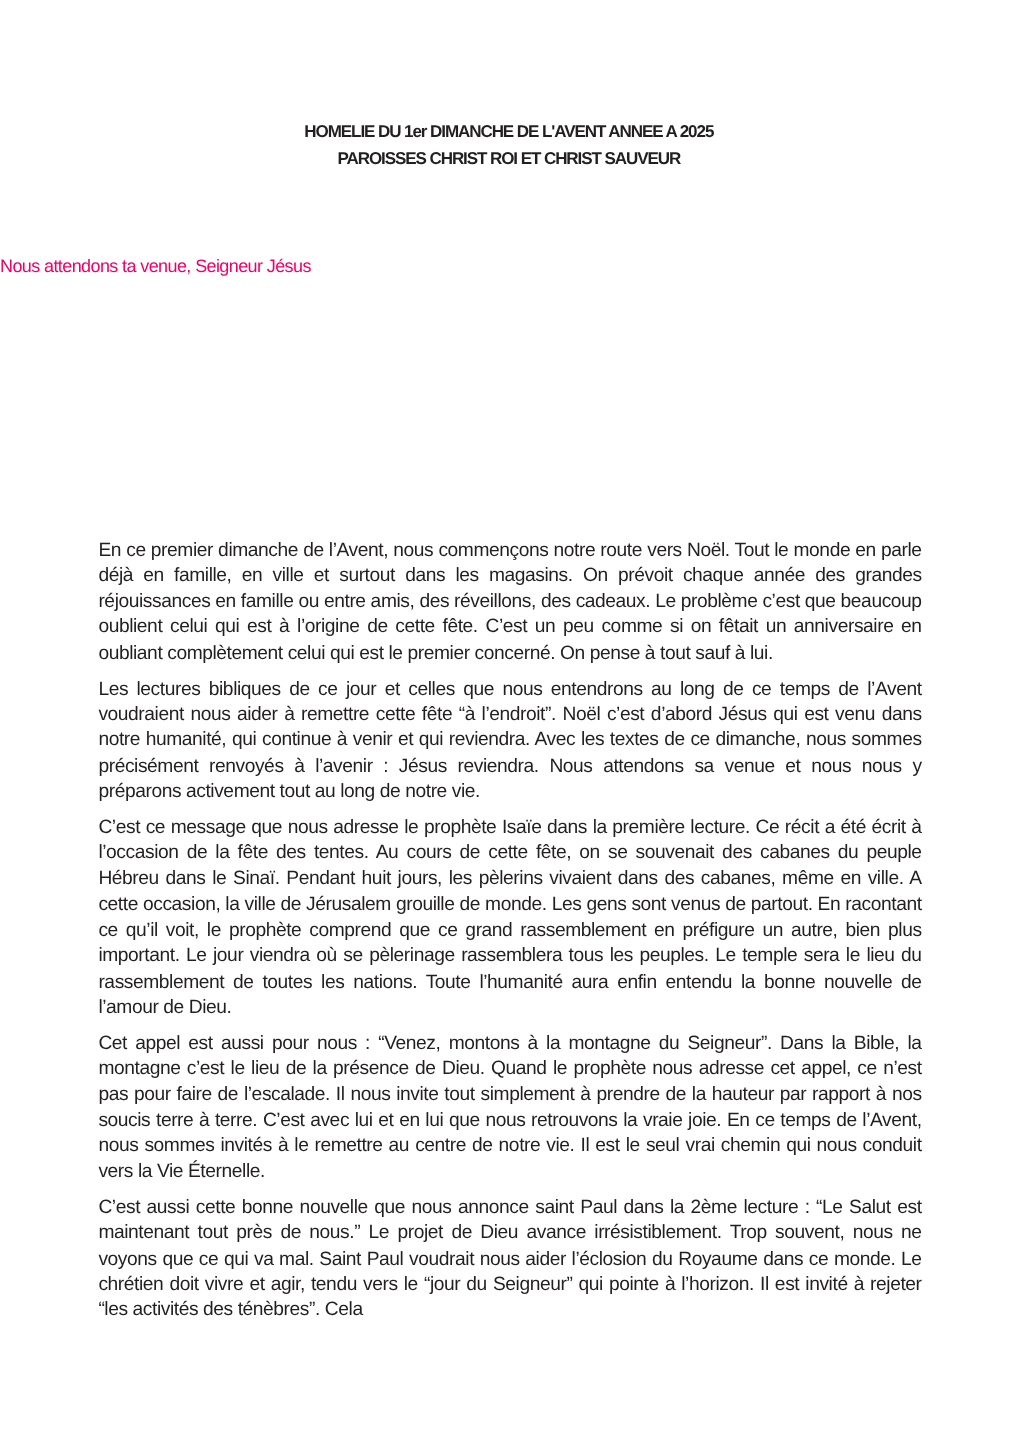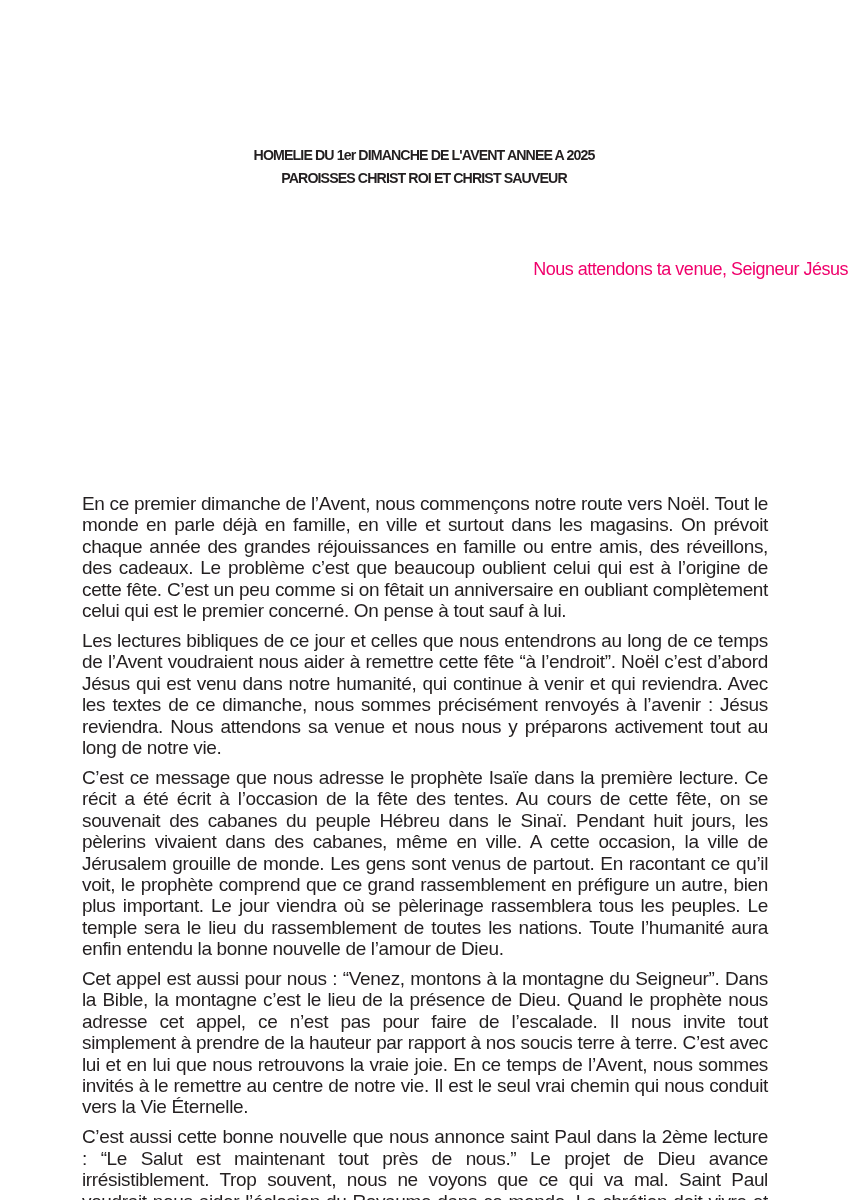--- a/index.html
+++ b/index.html
@@ -13,21 +13,20 @@
       position: relative;
       overflow: hidden;
       font-family: "Liberation Sans", "DejaVu Sans", sans-serif;
       color: #231f20;
     }
     .page {
       position: absolute;
       left: 0; top: 0;
       width: 848px;
       height: 943px;
-      margin-top: 45px;
     }
     .header {
       position: absolute;
       top: 99px;
       left: 0;
       width: 848px;
       text-align: center;
     }
     .header-line {
       font-weight: bold;
@@ -35,36 +34,36 @@
       letter-spacing: -0.9px;
       line-height: 23px;
       margin: 0;
       color: #231f20;
     }
     .sermon-title {
       position: absolute;
       top: 214px;
       left: 0;
       width: 848px;
-      text-align: right;
-      font-size: 18px;
+      text-align: left;
+      font-size: 15px;
       letter-spacing: -0.5px;
       color: #f0006b;
       margin: 0;
       font-weight: normal;
     }
     .body-text {
       position: absolute;
       top: 448px;
       left: 82px;
       width: 686px;
     }
     .para {
       margin: 0 0 8.5px 0;
-      font-size: 19px;
+      font-size: 16px;
       line-height: 21.4px;
       text-align: justify;
       letter-spacing: -0.35px;
       color: #231f20;
     }
     .para b {
       font-weight: normal;
     }
   </style>
 </head>

